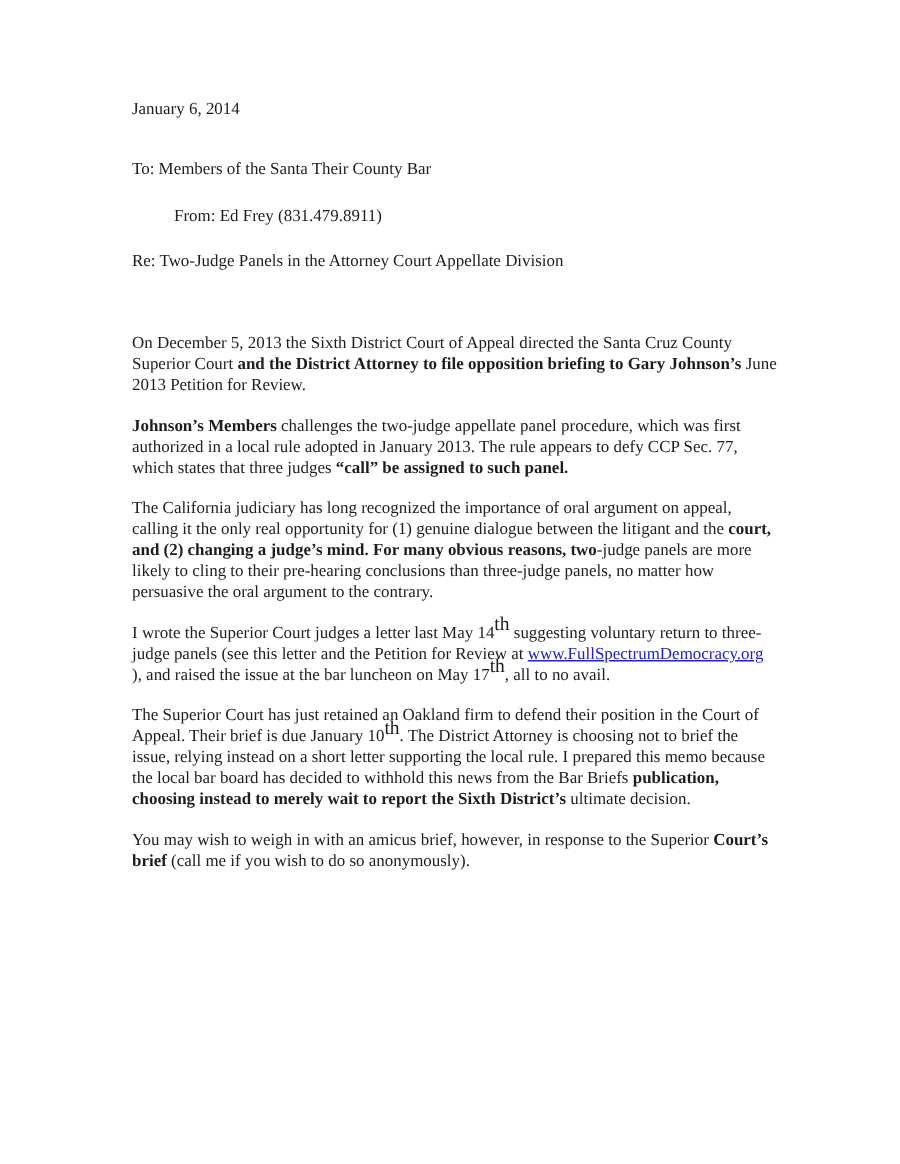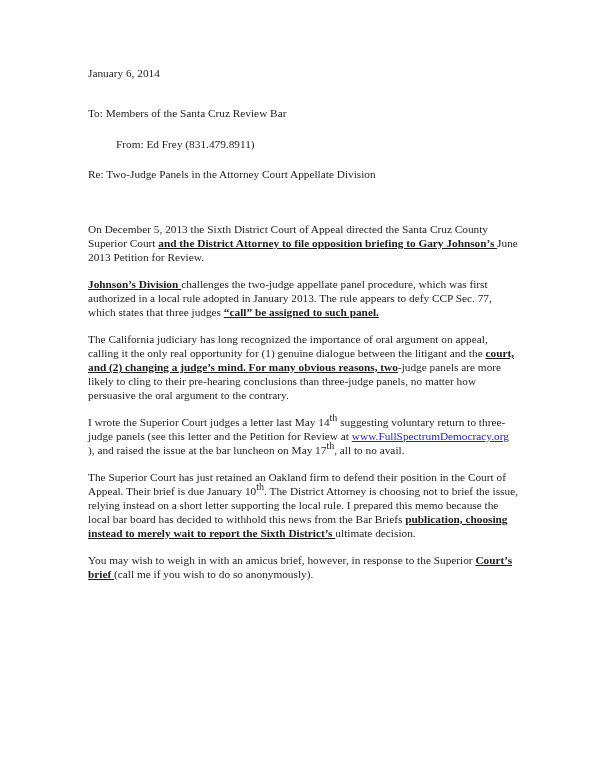--- a/index.html
+++ b/index.html
@@ -26,50 +26,49 @@
   .hline.date   { margin-bottom: 26px; }
   .hline.to     { margin-bottom: 17px; }
   .hline.from   { margin-bottom: 16px; margin-left: 28px; }
   .hline.re     { margin-bottom: 41px; }
   .body-block p.para {
     margin: 0 0 13px 0;
     width: 430px;
   }
   .b {
     font-weight: bold;
-    text-decoration: underline;
   }
   a.doclink {
     color: #2222cc;
     text-decoration: underline;
     cursor: pointer;
   }
   sup.ord {
-    font-size: 10px;
+    font-size: 13px;
     line-height: 0;
     vertical-align: super;
   }
 </style>
 </head>
 <body>
 
 <div class="page">
 
   <div class="header-block">
     <p class="hline date">January 6, 2014</p>
-    <p class="hline to">To: Members of the Santa Cruz Review Bar</p>
+    <p class="hline to">To: Members of the Santa Their County Bar</p>
     <p class="hline from">From: Ed Frey (831.479.8911)</p>
     <p class="hline re">Re: Two-Judge Panels in the Attorney Court Appellate Division</p>
   </div>
 
   <div class="body-block">
 
     <p class="para"><span>On December 5, 2013 the Sixth District Court of Appeal directed the Santa Cruz County Superior Court </span><span class="b">and the District Attorney to file opposition briefing to Gary Johnson’s </span><span>June 2013 Petition for Review.</span></p>
 
-    <p class="para"><span class="b">Johnson’s Division </span><span>challenges the two-judge appellate panel procedure, which was first authorized in a local rule adopted in January 2013. The rule appears to defy CCP Sec. 77, which states that three judges </span><span class="b">“call” be assigned to such panel.</span></p>
+    <p class="para"><span class="b">Johnson’s Members </span><span>challenges the two-judge appellate panel procedure, which was first authorized in a local rule adopted in January 2013. The rule appears to defy CCP Sec. 77, which states that three judges </span><span class="b">“call” be assigned to such panel.</span></p>
 
     <p class="para"><span>The California judiciary has long recognized the importance of oral argument on appeal, calling it the only real opportunity for (1) genuine dialogue between the litigant and the </span><span class="b">court, and (2) changing a judge’s mind. For many obvious reasons, two</span><span>-judge panels are more likely to cling to their pre-hearing conclusions than three-judge panels, no matter how persuasive the oral argument to the contrary.</span></p>
 
     <p class="para"><span>I wrote the Superior Court judges a letter last May 14</span><sup class="ord">th</sup><span> suggesting voluntary return to three-judge panels (see this letter and the Petition for Review at </span><a class="doclink" href="#">www.FullSpectrumDemocracy.org</a><span> ), and raised the issue at the bar luncheon on May 17</span><sup class="ord">th</sup><span>, all to no avail.</span></p>
 
     <p class="para"><span>The Superior Court has just retained an Oakland firm to defend their position in the Court of Appeal.  Their brief is due January 10</span><sup class="ord">th</sup><span>. The District Attorney is choosing not to brief the issue, relying instead on a short letter supporting the local rule. I prepared this memo because the local bar board has decided to withhold this news from the Bar Briefs </span><span class="b">publication, choosing instead to merely wait to report the Sixth District’s </span><span>ultimate decision.</span></p>
 
     <p class="para"><span>You may wish to weigh in with an amicus brief, however, in response to the Superior </span><span class="b">Court’s brief </span><span>(call me if you wish to do so anonymously).</span></p>
 
   </div>

